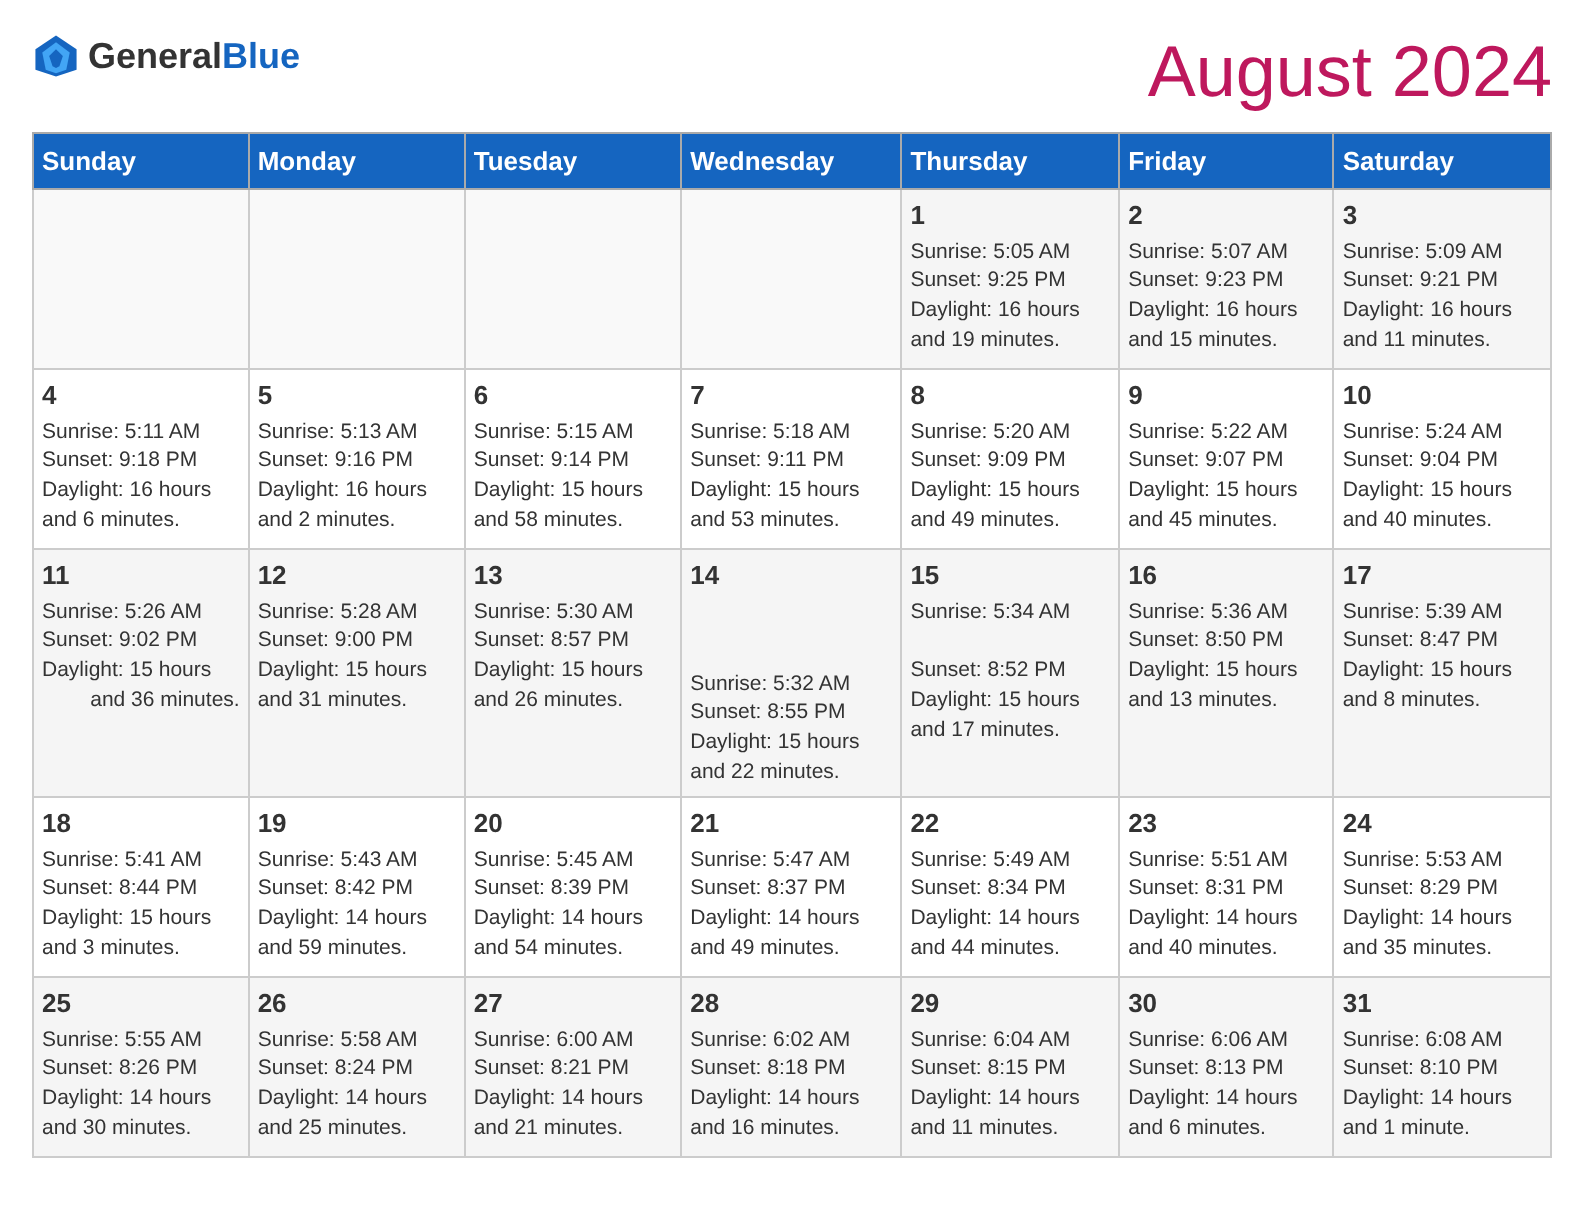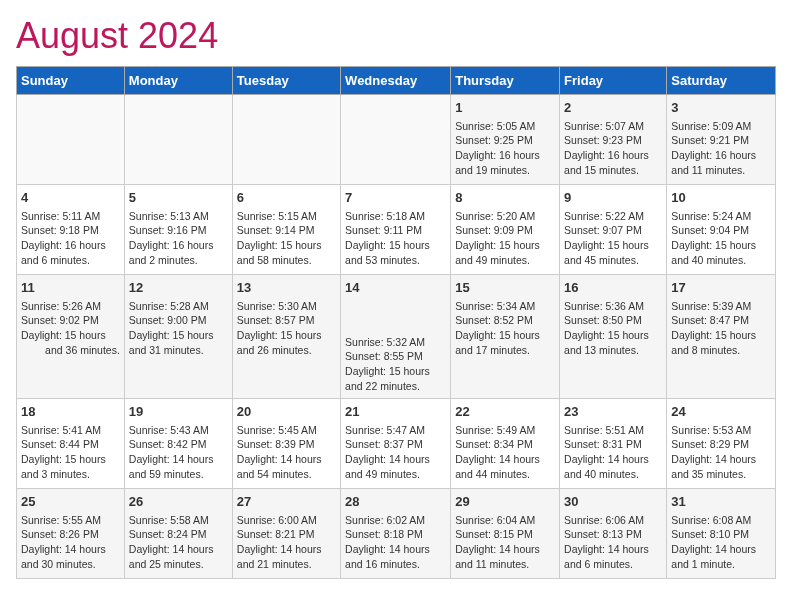--- a/index.html
+++ b/index.html
@@ -89,20 +89,30 @@
       margin-bottom: 2px;
     }
     .empty-cell {
       background: #f9f9f9;
     }
   </style>
 </head>
 <body>
 
 <div class="header">
+  <div class="logo">
+    <svg class="logo-icon" viewBox="0 0 28 28">
+      <polygon points="14,2 26,10 26,22 14,26 2,22 2,10" fill="#1565c0"></polygon>
+      <polygon points="14,6 22,12 20,22 14,24 8,22 6,12" fill="#42a5f5"></polygon>
+      <polygon points="14,10 18,14 16,20 14,21 12,20 10,14" fill="#1565c0"></polygon>
+    </svg>
+    <div>
+      <span class="logo-text-general">General</span><span class="logo-text-blue">Blue</span>
+    </div>
+  </div>
   <div class="title-block">
     <div class="main-title">August 2024</div>
   </div>
 </div>
 
 <table>
   <thead>
     <tr>
     <th>Sunday</th>
         <th>Monday</th>
@@ -217,21 +227,21 @@
         <td>
           <span class="day-number">14</span>
           <span style="display: block; margin-top: 38px;">Sunrise: 5:32 AM</span>
           <span style="display: block;">Sunset: 8:55 PM</span>
           <span style="display: block;">Daylight: 15 hours</span>
           <span style="display: block;">and 22 minutes.</span>
         </td>
         <td>
           <span class="day-number">15</span>
           <span style="display: block;">Sunrise: 5:34 AM</span>
-          <span style="display: block;">Sunset: 8:52 PM</span>
+          <span style="display: block; margin-top: 15px;">Sunset: 8:52 PM</span>
           <span style="display: block;">Daylight: 15 hours</span>
           <span style="display: block;">and 17 minutes.</span>
         </td>
         <td>
           <span class="day-number">16</span>
           <span style="display: block;">Sunrise: 5:36 AM</span>
           <span style="display: block;">Sunset: 8:50 PM</span>
           <span style="display: block;">Daylight: 15 hours</span>
           <span style="display: block;">and 13 minutes.</span>
         </td>

